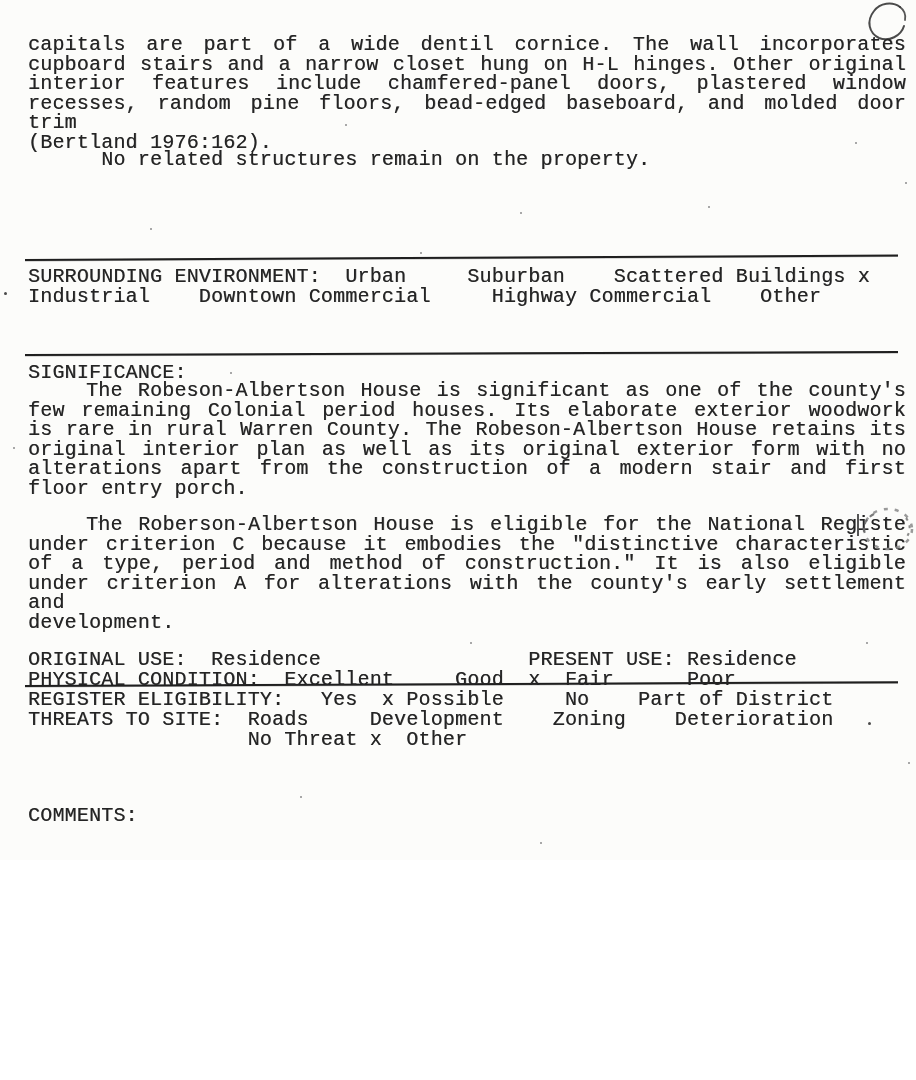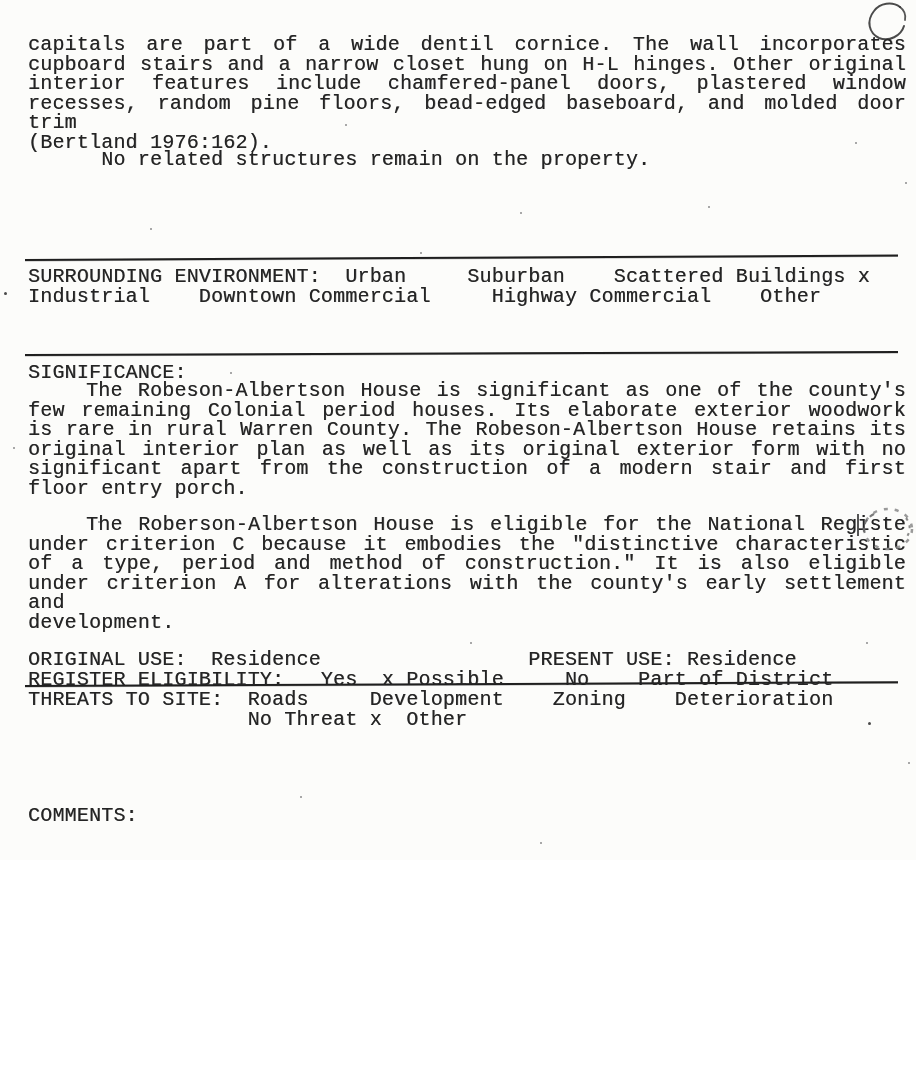--- a/index.html
+++ b/index.html
@@ -52,35 +52,36 @@
   <div class="rule" style="top:354px;left:25px;width:873px;transform:rotate(-0.2deg)"></div>
 
   <div class="blk" style="top:363px">
     <div class="ln">SIGNIFICANCE:</div>
   </div>
   <div class="blk" style="top:381px">
     <div class="ln fill ind">The Robeson-Albertson House is significant as one of the county's</div>
     <div class="ln fill">few remaining Colonial period houses.  Its elaborate exterior woodwork</div>
     <div class="ln fill">is rare in rural Warren County.  The Robeson-Albertson House retains its</div>
     <div class="ln fill">original interior plan as well as its original exterior form with no</div>
-    <div class="ln fill">significant apart from the construction of a modern stair and first</div>
+    <div class="ln fill">alterations apart from the construction of a modern stair and first</div>
     <div class="ln">floor entry porch.</div>
   </div>
   <div class="blk" style="top:515px">
     <div class="ln fill ind">The Roberson-Albertson House is eligible for the National Registe</div>
     <div class="ln fill">under criterion C because it embodies the "distinctive characteristic</div>
     <div class="ln fill">of a type, period and method of construction."  It is also eligible</div>
     <div class="ln fill">under criterion A for alterations with the county's early settlement and</div>
     <div class="ln">development.</div>
   </div>
 
   <div class="rule" style="top:685px;left:25px;width:873px;transform:rotate(-0.25deg)"></div>
 
   <div class="blk lh20" style="top:650px">
     <div class="ln">ORIGINAL USE:  Residence                 PRESENT USE: Residence</div>
+    <div class="ln">PHYSICAL CONDITION:  Excellent     Good  x  Fair      Poor</div>
     <div class="ln">REGISTER ELIGIBILITY:   Yes  x Possible     No    Part of District</div>
     <div class="ln">THREATS TO SITE:  Roads     Development    Zoning    Deterioration</div>
     <div class="ln">                  No Threat x  Other</div>
   </div>
 
   <div class="blk" style="top:806px">
     <div class="ln">COMMENTS:</div>
   </div>
 
   <div class="rule" style="top:917px;left:25px;width:873px;transform:rotate(-0.45deg)"></div>

